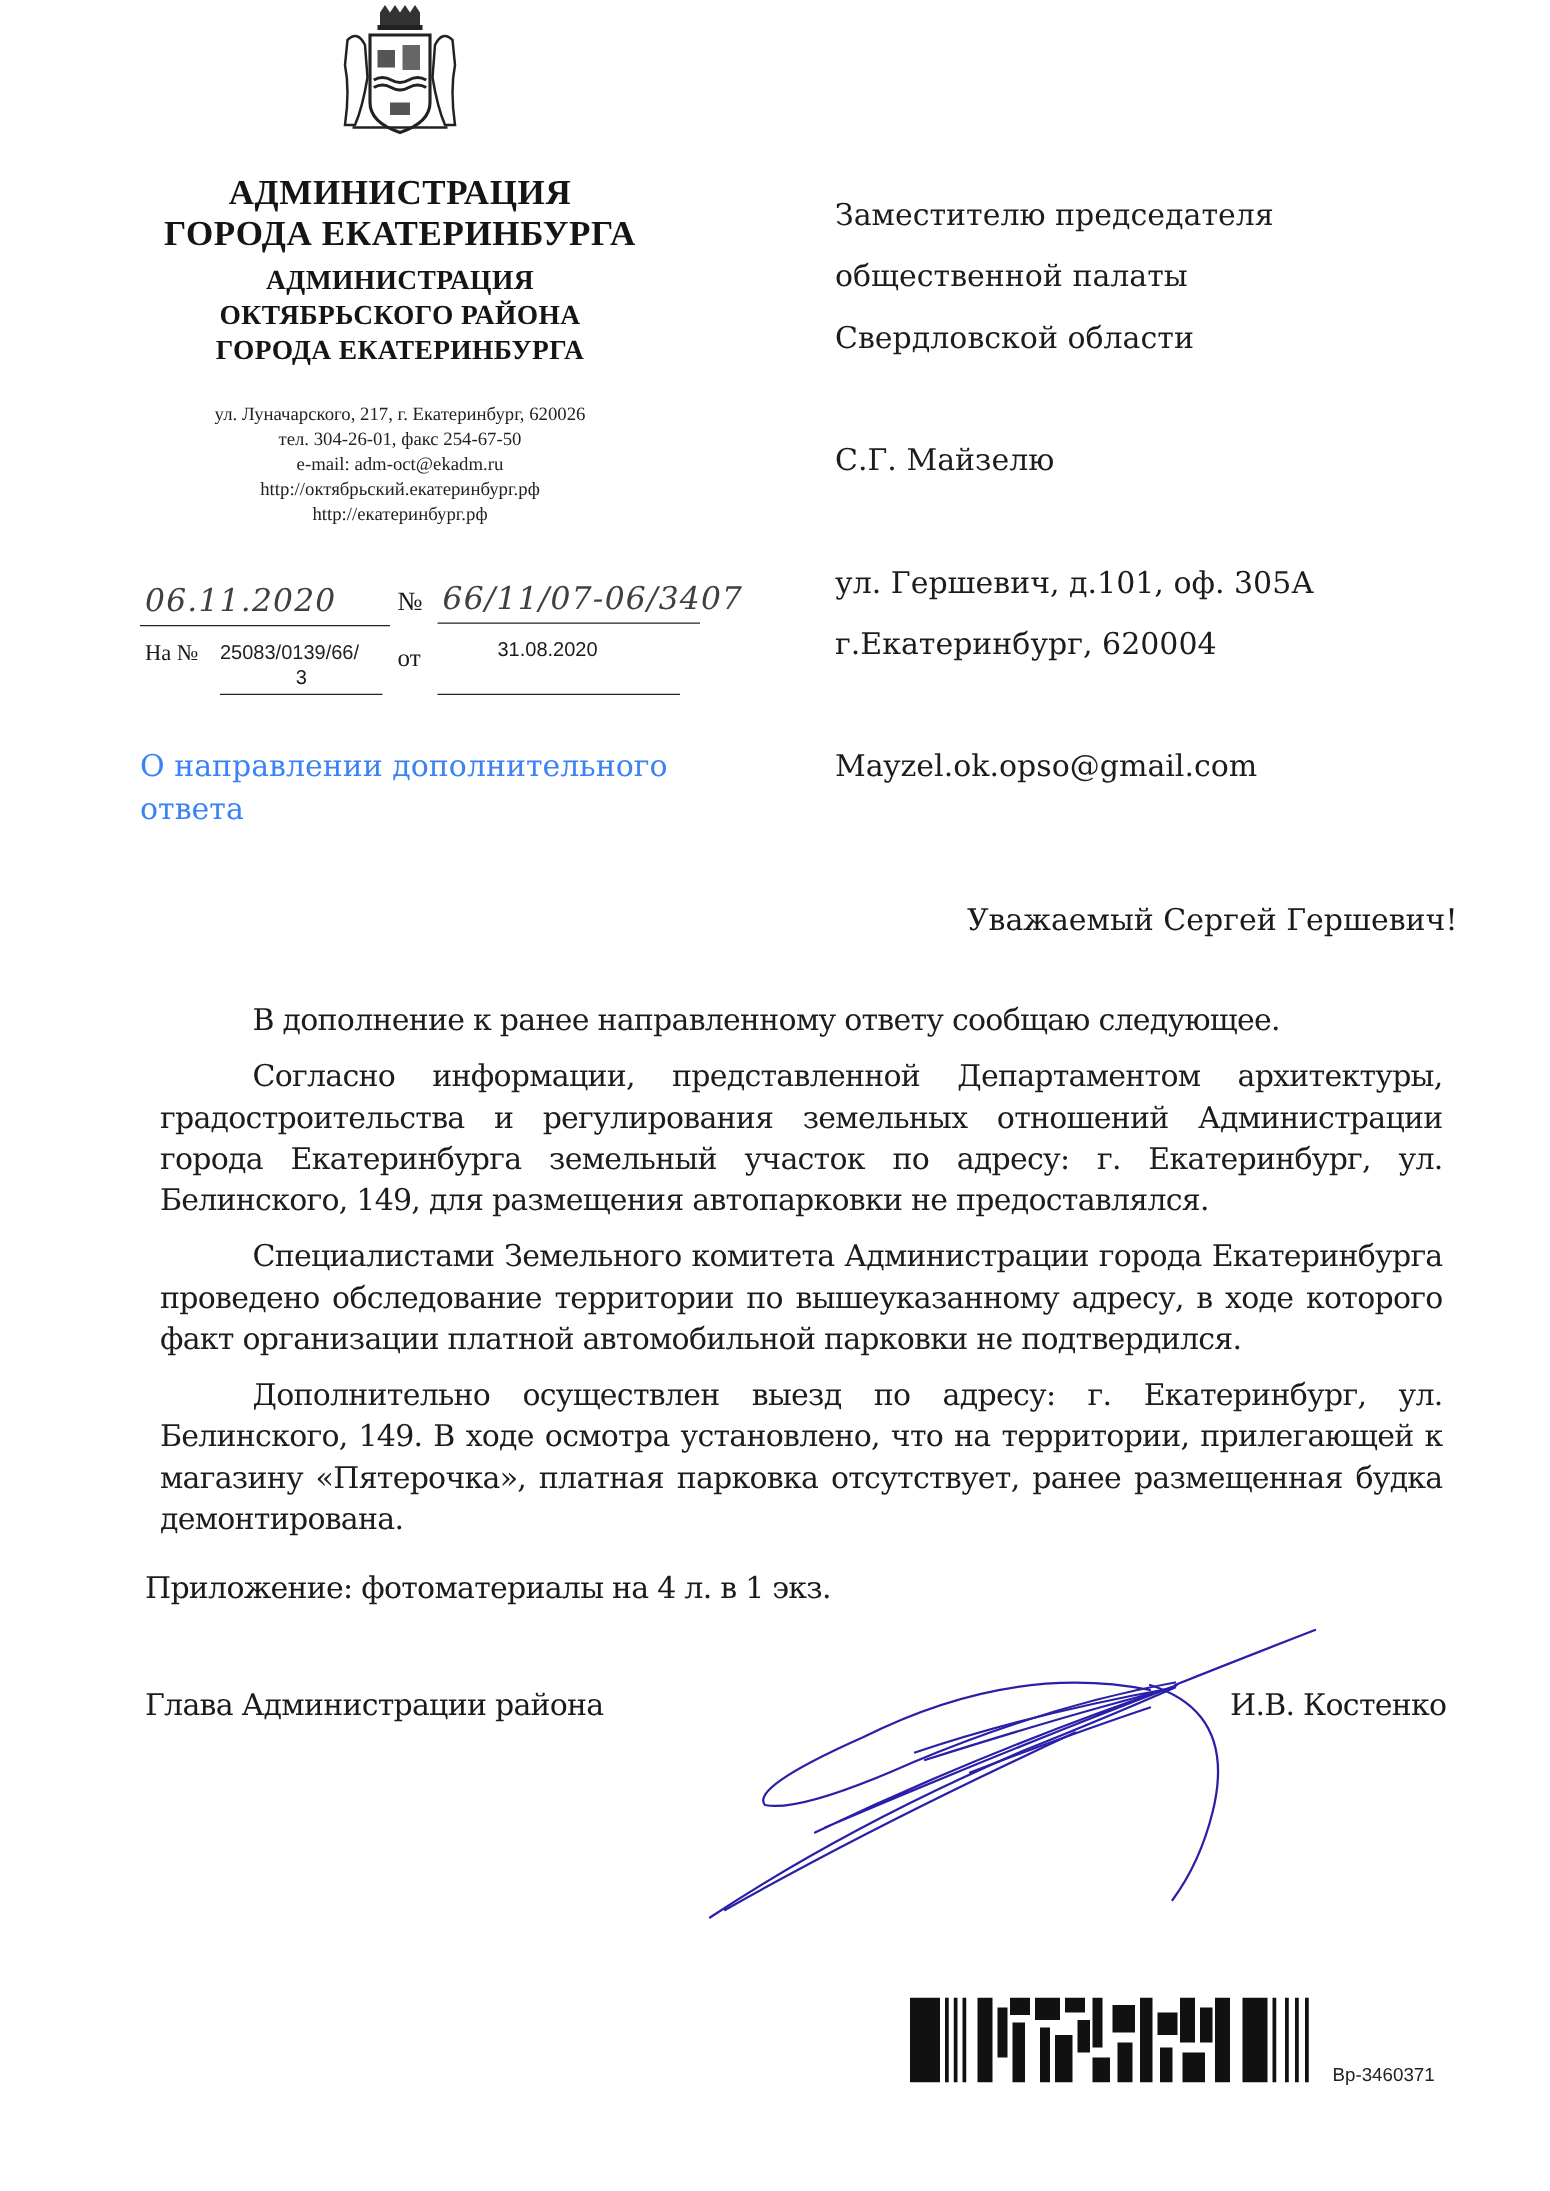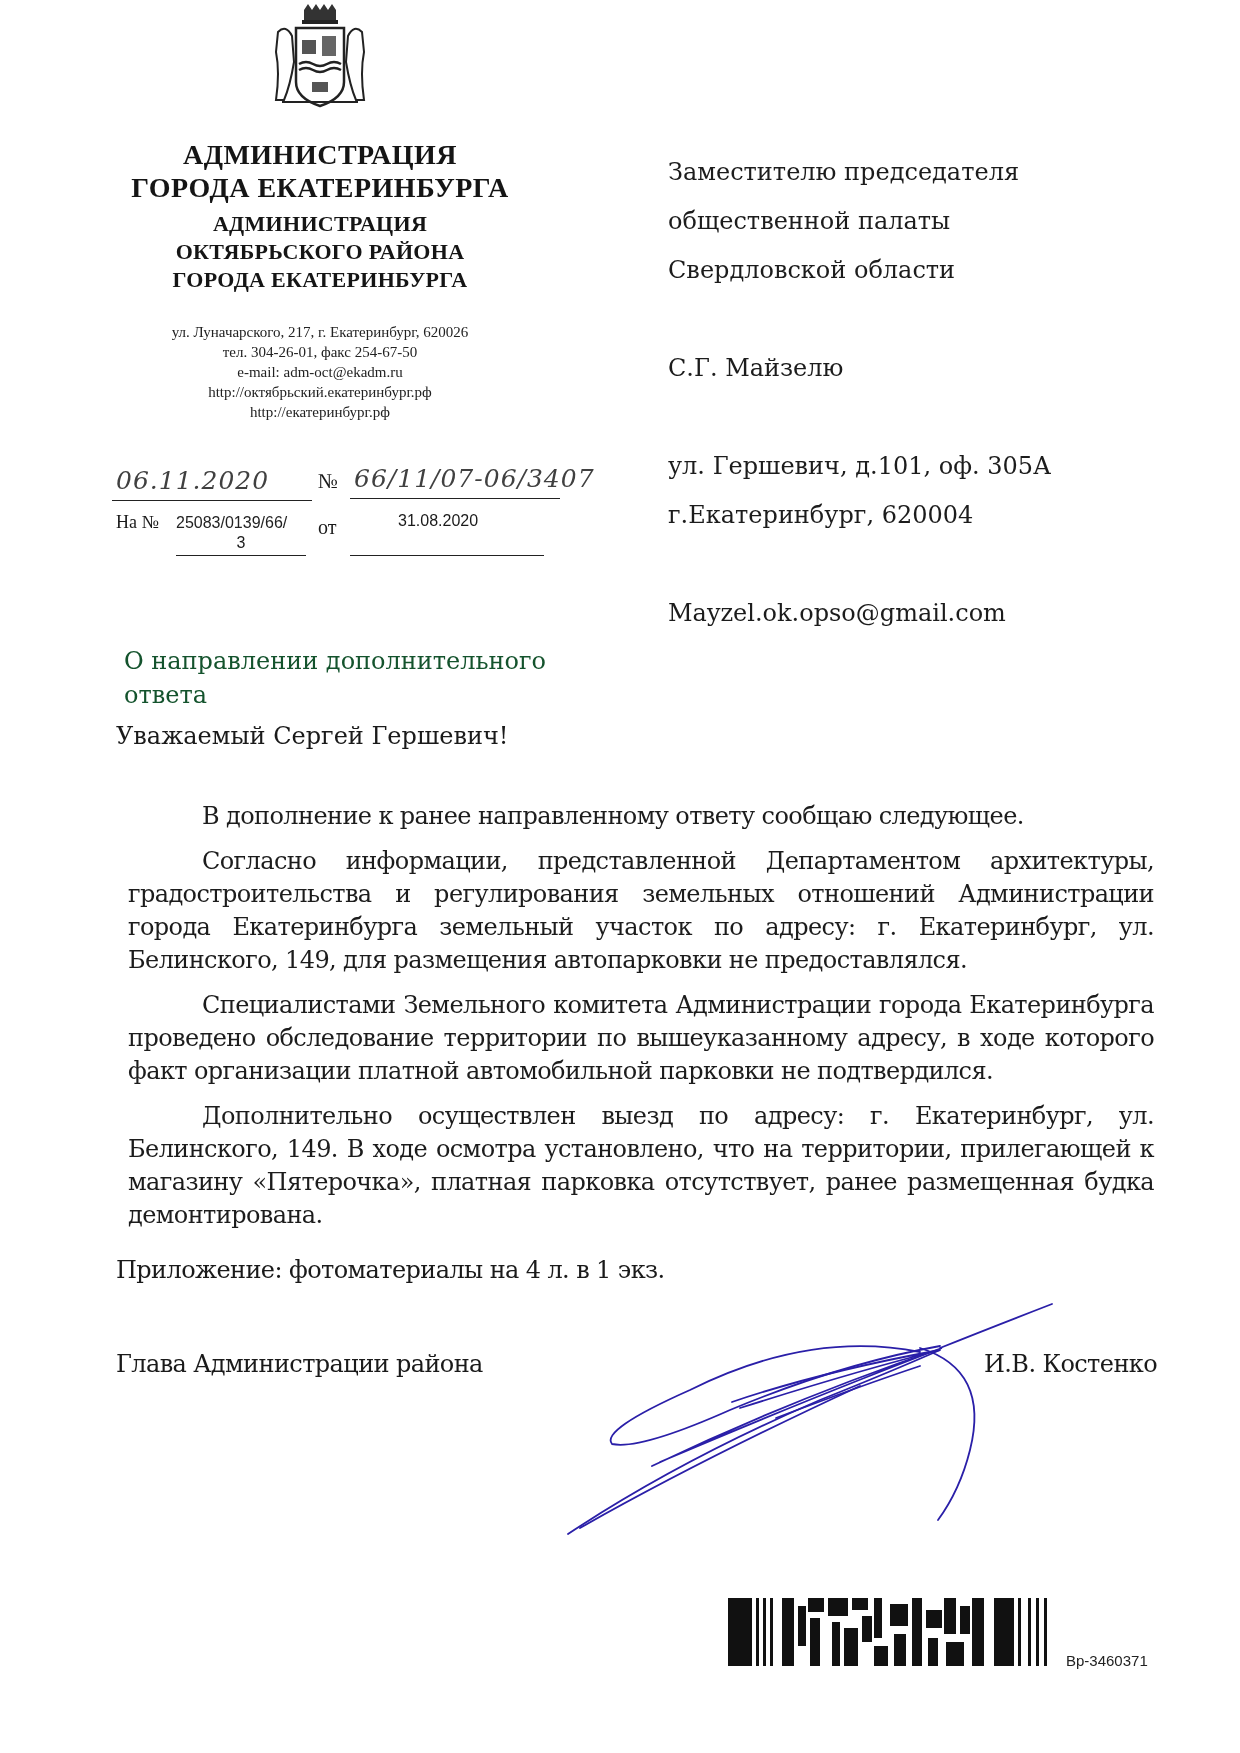--- a/index.html
+++ b/index.html
@@ -13,24 +13,24 @@
   .hand { font-family: "DejaVu Serif", serif; font-style: italic; color: #404040; font-size: 25px; letter-spacing: 1px; }
   .date-hand { left: 116px; top: 466px; width: 190px; }
   .line { position: absolute; height: 1px; background: #222; }
   .no-sign { left: 318px; top: 469px; font-size: 21px; }
   .num-hand { left: 354px; top: 464px; }
   .ref-label { left: 116px; top: 512px; font-size: 18px; }
   .ref-num { left: 176px; top: 512px; font-size: 16px; font-family: "Liberation Sans", sans-serif; color: #222; line-height: 21px; width: 150px; }
   .ref-num2 { left: 176px; top: 534px; width: 130px; text-align: center; font-size: 16px; font-family: "Liberation Sans", sans-serif; }
   .ot-label { left: 318px; top: 516px; font-size: 20px; }
   .ref-date { left: 398px; top: 512px; font-size: 16px; font-family: "Liberation Sans", sans-serif; }
-  .subject { left: 124px; top: 596px; width: 440px; font-size: 24px; line-height: 34px; font-family: "DejaVu Serif", serif; color: #14532d; margin-top: 48px; }
+  .subject { left: 112px; top: 596px; width: 440px; font-size: 24px; line-height: 34px; font-family: "DejaVu Serif", serif; color: #3b82f6; }
   .recipient { left: 652px; top: 140px; width: 440px; font-size: 24px; line-height: 33px; font-family: "DejaVu Serif", serif; color: #1c1c1c; }
   .recipient p { margin: 16px; }
-  .salutation { left: 116px; width: 1050px; top: 722px; text-align: left; font-size: 24px; font-family: "DejaVu Serif", serif; }
+  .salutation { left: 116px; width: 1050px; top: 722px; text-align: right; font-size: 24px; font-family: "DejaVu Serif", serif; }
   .body-text { left: 116px; top: 788px; width: 1050px; font-size: 24px; line-height: 33px; font-family: "DejaVu Serif", serif; color: #1c1c1c; letter-spacing: -0.6px; }
   .body-text p { margin: 12px; text-align: justify; text-indent: 74px; }
   .attachment { left: 116px; top: 1256px; font-size: 24px; font-family: "DejaVu Serif", serif; letter-spacing: -0.6px; }
   .position { left: 116px; top: 1350px; font-size: 24px; font-family: "DejaVu Serif", serif; letter-spacing: -0.6px; }
   .signer { left: 984px; top: 1350px; font-size: 24px; font-family: "DejaVu Serif", serif; letter-spacing: -0.6px; }
   .signature { left: 560px; top: 1290px; width: 500px; height: 260px; }
   .barcode { left: 728px; top: 1598px; width: 320px; height: 68px; }
   .reg-code { left: 1066px; top: 1652px; font-size: 15px; font-family: Liberation Sans, sans-serif; color: #222; }
 </style>
 </head>

